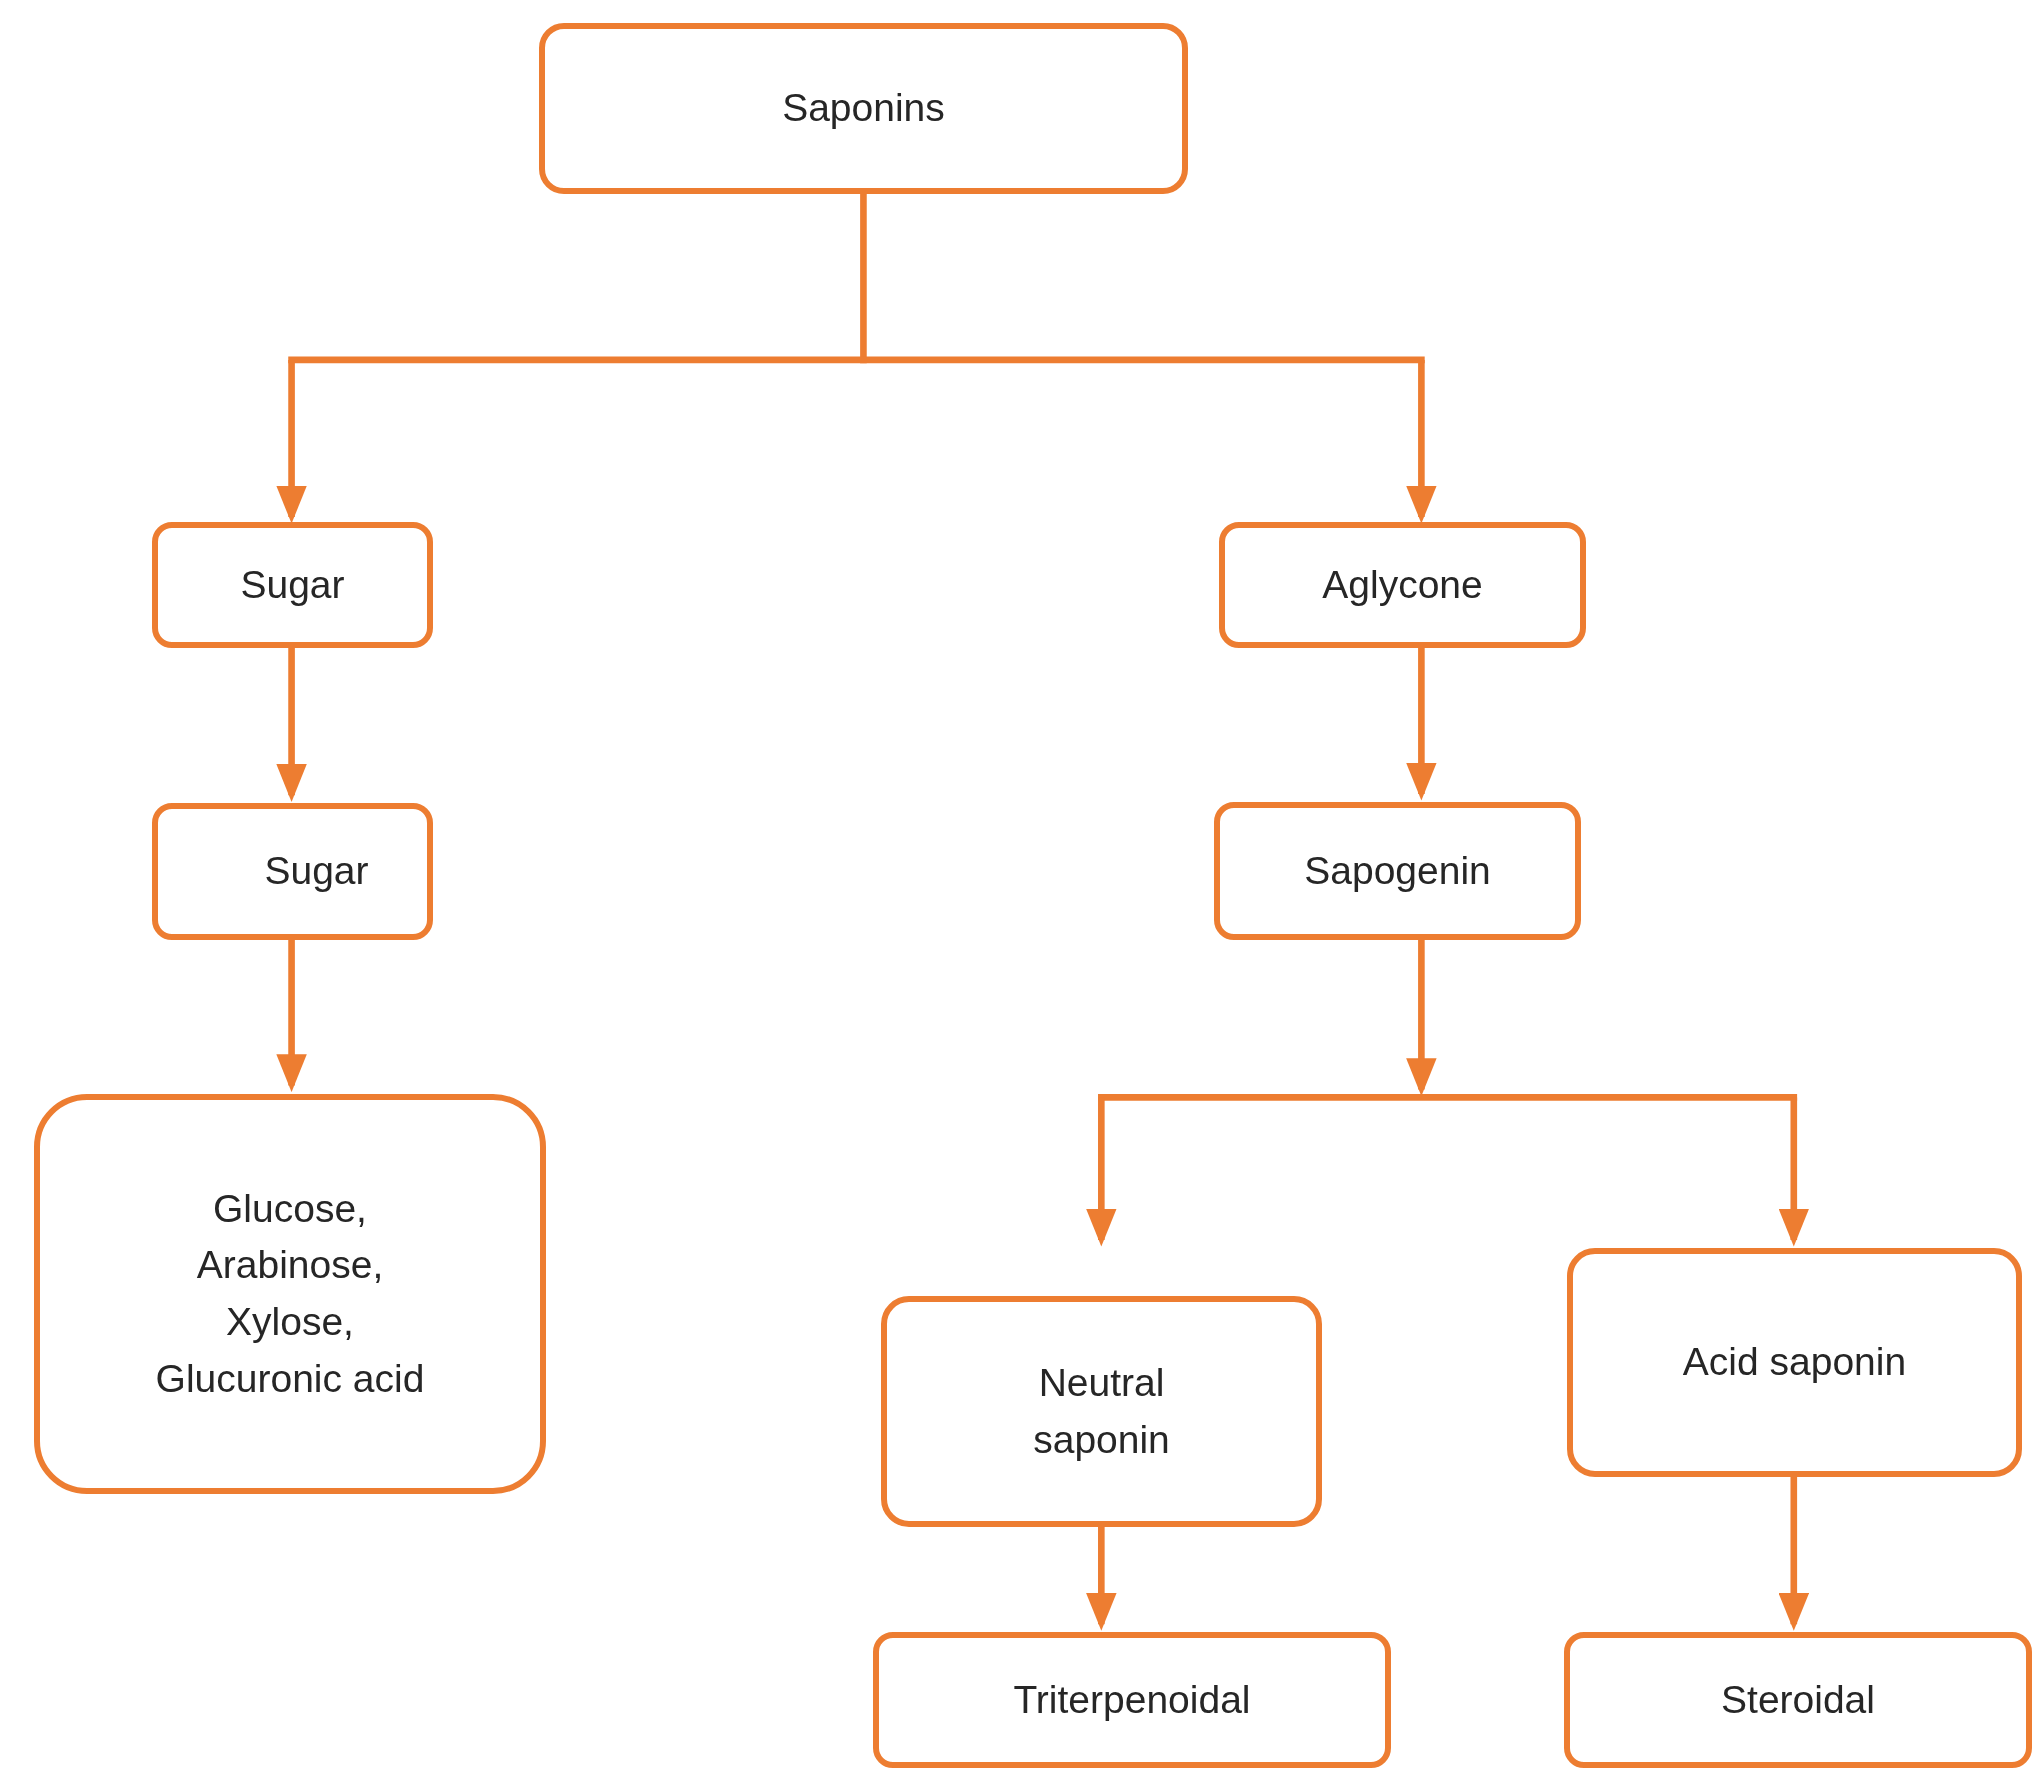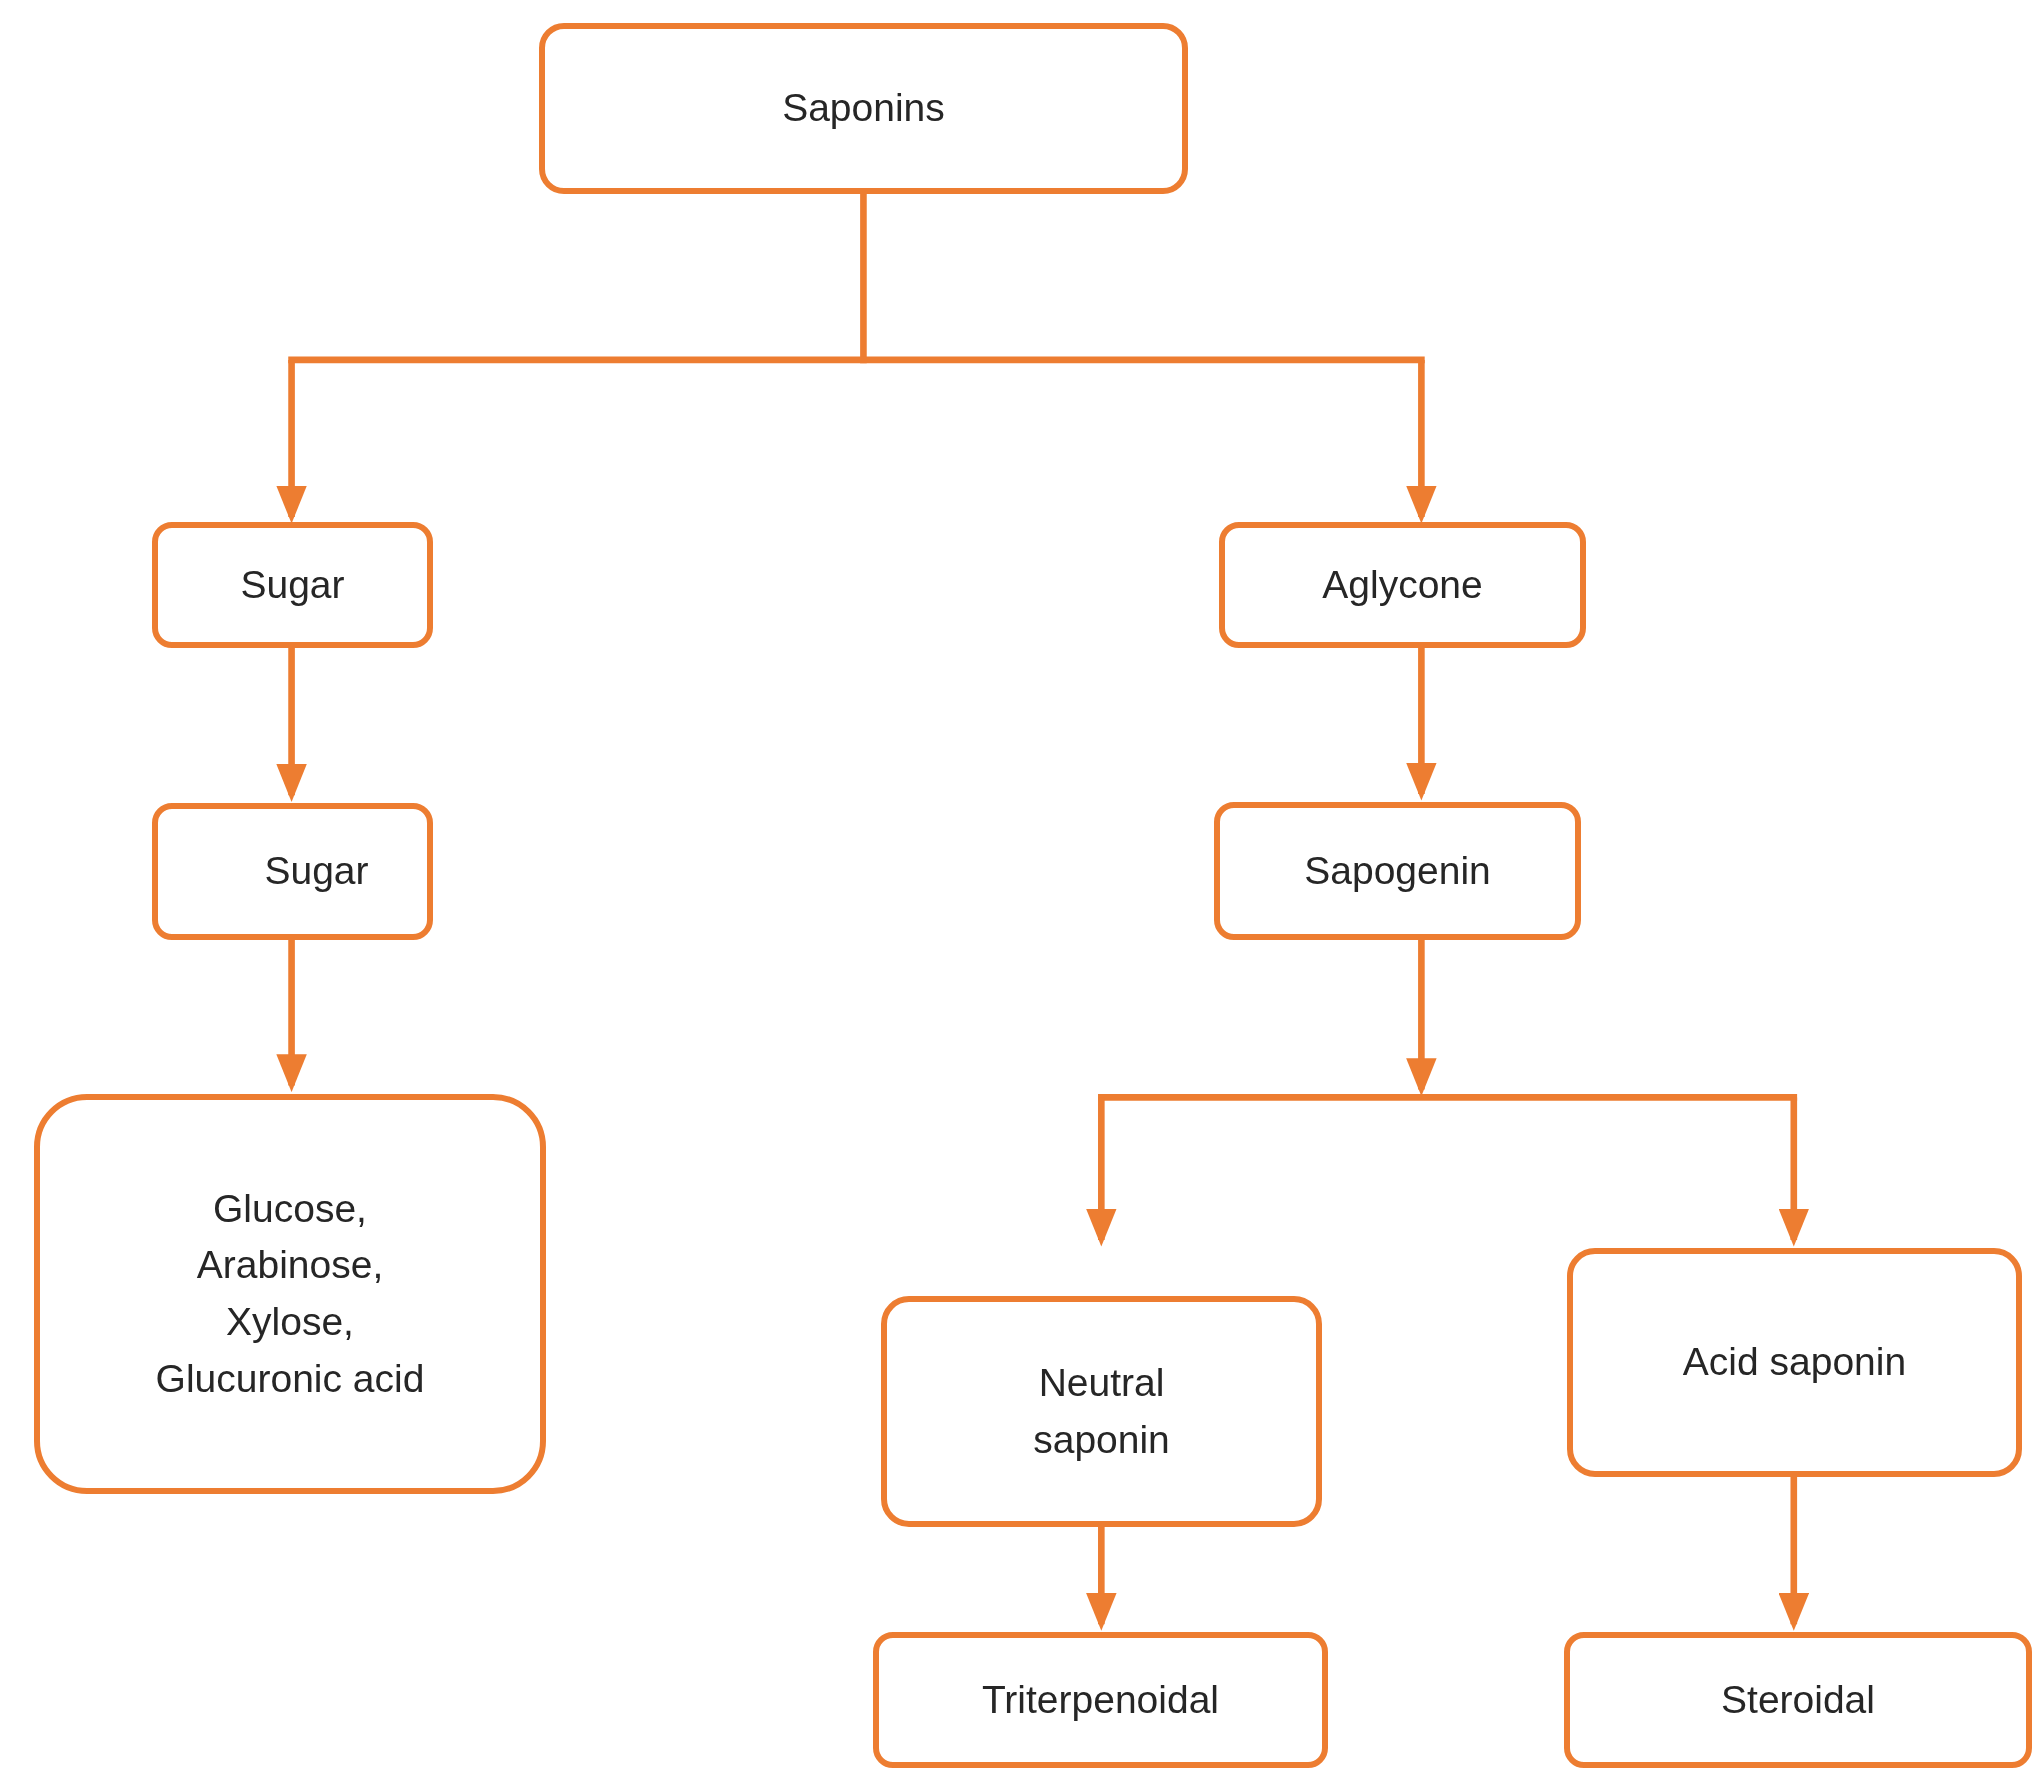--- a/index.html
+++ b/index.html
@@ -52,21 +52,21 @@
   }
   
   #node-saponins      {left:539px;  top:23px;   width:649px; height:171px; border-radius:25px;}
   #node-glycon        {left:152px;  top:522px;  width:281px; height:126px; border-radius:20px;}
   #node-aglycone      {left:1206px; top:522px;  width:367px; height:126px; border-radius:20px;margin-left:13px;}
   #node-sugar         {left:152px;  top:803px; width:281px; height:137px; border-radius:20px;padding-left:48px;}
   #node-sapogenin     {left:1214px; top:802px; width:367px; height:138px; border-radius:20px;}
   #node-sugar-examples{left:34px;   top:1094px; width:512px; height:400px; border-radius:53px;}
   #node-neutral       {left:881px; top:1248px; width:441px; height:231px; border-radius:28px;margin-top:48px;}
   #node-acid          {left:1567px; top:1248px; width:455px; height:229px; border-radius:28px;}
-  #node-triterpenoidal{left:873px; top:1632px; width:455px; height:136px; border-radius:20px;}
+  #node-triterpenoidal{left:873px; top:1632px; width:518px; height:136px; border-radius:20px;}
   #node-steroidal     {left:1564px; top:1632px; width:468px; height:136px; border-radius:20px;}
 </style>
 </head>
 <body>
 
 <div class="canvas">
 
   <svg class="connector-layer" viewBox="0 0 3071 2695" xmlns="http://www.w3.org/2000/svg">
     <defs>
       <marker id="arrow" viewBox="0 0 57 46" markerWidth="57" markerHeight="46" refX="47" refY="23" orient="auto" markerUnits="userSpaceOnUse">

